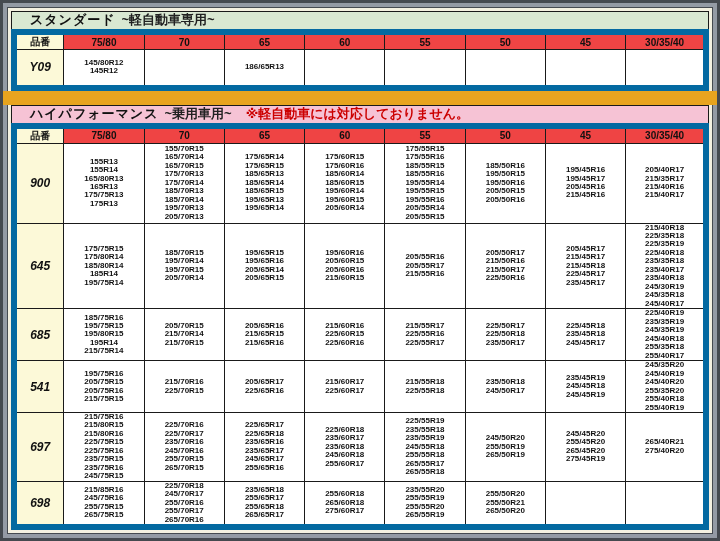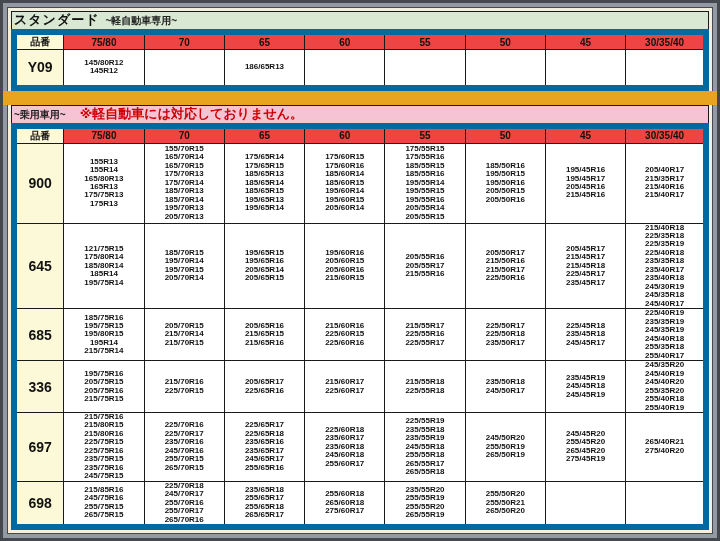--- a/index.html
+++ b/index.html
@@ -7,34 +7,34 @@
     width:720px;height:541px;box-sizing:border-box;
     border:3px solid var(--frame_outer,#45494f);
     box-shadow:inset 0 0 0 4px var(--frame_inner,#949aa4), inset 0 0 0 5px var(--frame_outer,#45494f);
     background:var(--page_bg,#f4f0e0);
     font-family:"Liberation Sans","DejaVu Sans",sans-serif;
     overflow:hidden;position:relative;
   }
   .page{padding:8px 8px 0 8px;}
   .title-bar{
     border:1px solid #1a1a1a;border-bottom:none;
-    padding:1px 2px;display:flex;align-items:baseline;gap:6px;
+    padding:1px 18px;display:flex;align-items:baseline;gap:6px;
     height:15px;line-height:14px;
   }
   .title-bar.green{background:var(--green_bar,#d9e8d2);}
   .title-bar.pink{background:var(--pink_bar,#f6c3d5);}
   .tb-title{font-size:13px;font-weight:bold;color:#111;letter-spacing:1px;}
-  .tb-sub{font-size:10px;font-weight:bold;color:#222;}
+  .tb-sub{font-size:13px;font-weight:bold;color:#222;}
   .tb-note{font-size:13px;font-weight:bold;color:var(--note_red,#cc0000);margin-left:8px;}
   table{border-collapse:collapse;width:100%;table-layout:fixed;}
   .grid{border:6px solid #0369a1;}
   th,td{border:1px solid #1a1a1a;padding:0;margin:0;vertical-align:middle;text-align:center;color:#111;}
   thead th{font-size:10px;font-weight:bold;height:14px;background:#ef4444;}
   thead th.part-h{background:var(--part_col,#fcf9d8);}
-  tbody th.part{background:var(--part_col,#fcf9d8);font-size:14px;font-weight:bold;}
+  tbody th.part{background:var(--part_col,#fcf9d8);font-size:12px;font-weight:bold;font-style:italic;}
   td.sizes{font-size:8px;line-height:1.06;white-space:pre-line;background:#fff;font-weight:bold;letter-spacing:0;}
   .orange-band{height:14px;background:var(--orange_band,#e8a41f);margin:0 -8px;}
   
   tr.r-y09{height:38px;} tr.r-y13{height:29px;}
   tr.r-600{height:80px;} tr.r-645{height:84px;} tr.r-685{height:52px;}
   tr.r-695{height:50px;} tr.r-697{height:68px;} tr.r-698{height:42px;}
   col.c-part{width:7.2%;} col.c-size{width:11.6%;}
 </style>
 </head>
 <body>
@@ -86,20 +86,21 @@
             <td class="sizes"></td>
           </tr>
         </tbody>
       </table>
     </div>
 
     <div class="orange-band"></div>
 
     <div class="table-block">
       <div class="title-bar pink">
+        <span class="tb-title">ハイパフォーマンス</span>
         <span class="tb-sub">~乗用車用~</span>
         <span class="tb-note">※軽自動車には対応しておりません。</span>
       </div>
       <table class="grid">
         <colgroup>
           <col class="c-part">
             <col class="c-size">
             <col class="c-size">
             <col class="c-size">
             <col class="c-size">
@@ -171,21 +172,21 @@
 195/45R17
 205/45R16
 215/45R16</td>
             <td class="sizes">205/40R17
 215/35R17
 215/40R16
 215/40R17</td>
           </tr>
           <tr class="r-645">
             <th class="part">645</th>
-            <td class="sizes">121/75R15
+            <td class="sizes">175/75R15
 175/80R14
 185/80R14
 185R14
 195/75R14</td>
             <td class="sizes">185/70R15
 195/70R14
 195/70R15
 205/70R14</td>
             <td class="sizes">195/65R15
 195/65R16
@@ -244,21 +245,21 @@
 235/45R18
 245/45R17</td>
             <td class="sizes">225/40R19
 235/35R19
 245/35R19
 245/40R18
 255/35R18
 255/40R17</td>
           </tr>
           <tr class="r-695">
-            <th class="part">336</th>
+            <th class="part">541</th>
             <td class="sizes">195/75R16
 205/75R15
 205/75R16
 215/75R15</td>
             <td class="sizes">215/70R16
 225/70R15</td>
             <td class="sizes">205/65R17
 225/65R16</td>
             <td class="sizes">215/60R17
 225/60R17</td>

